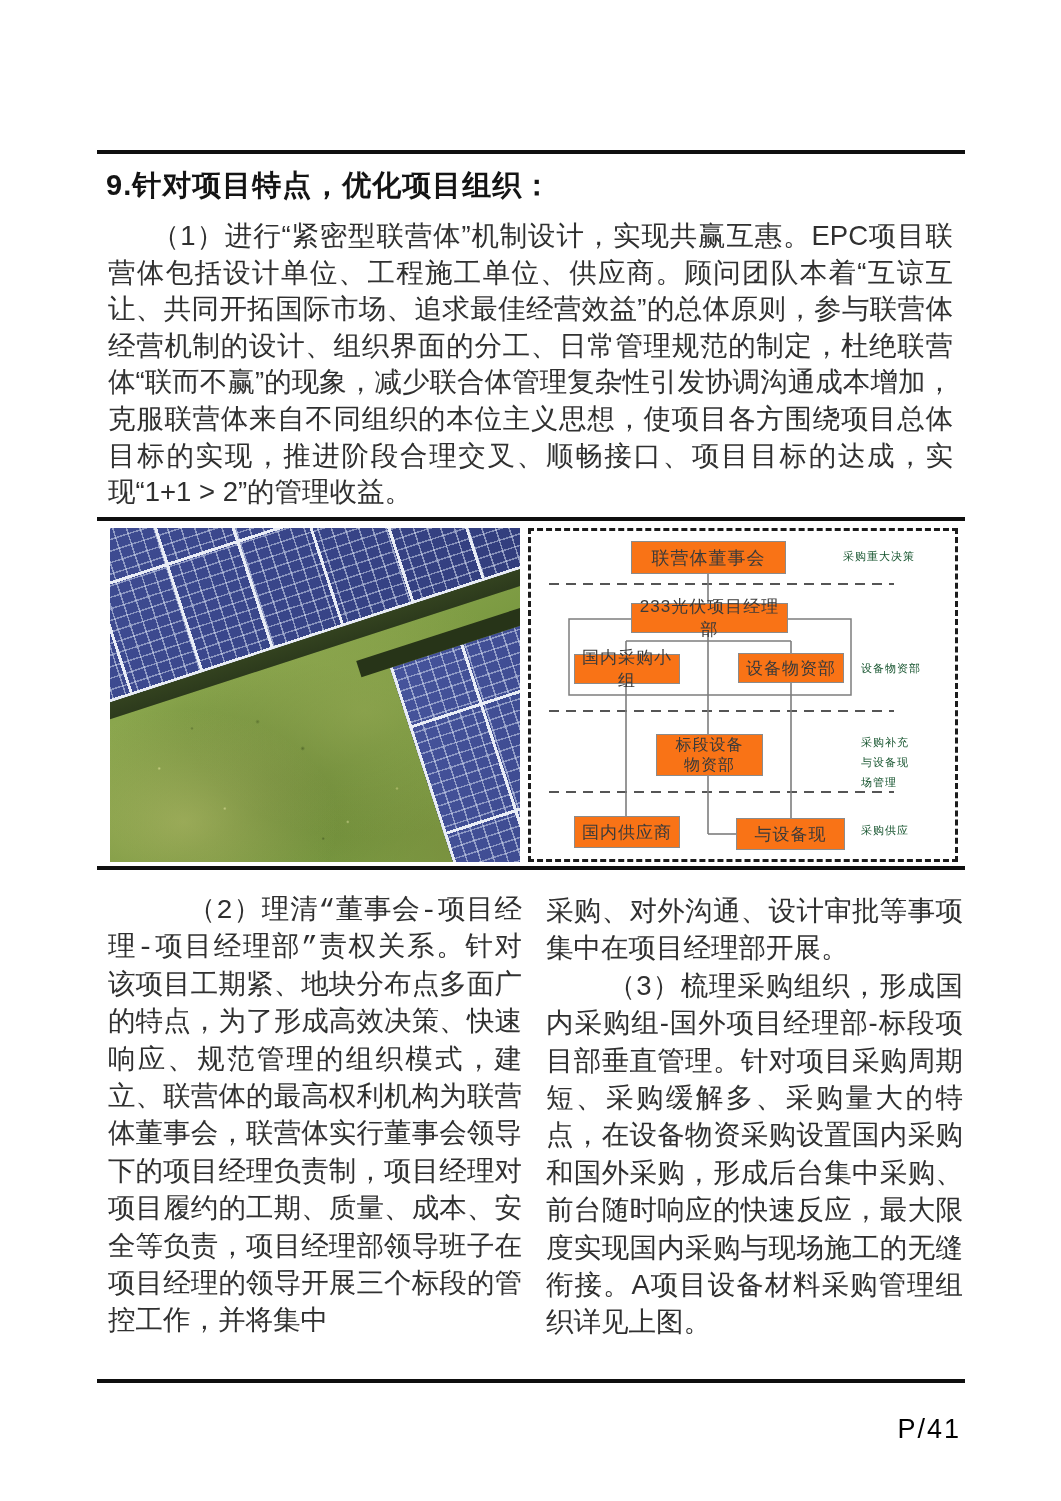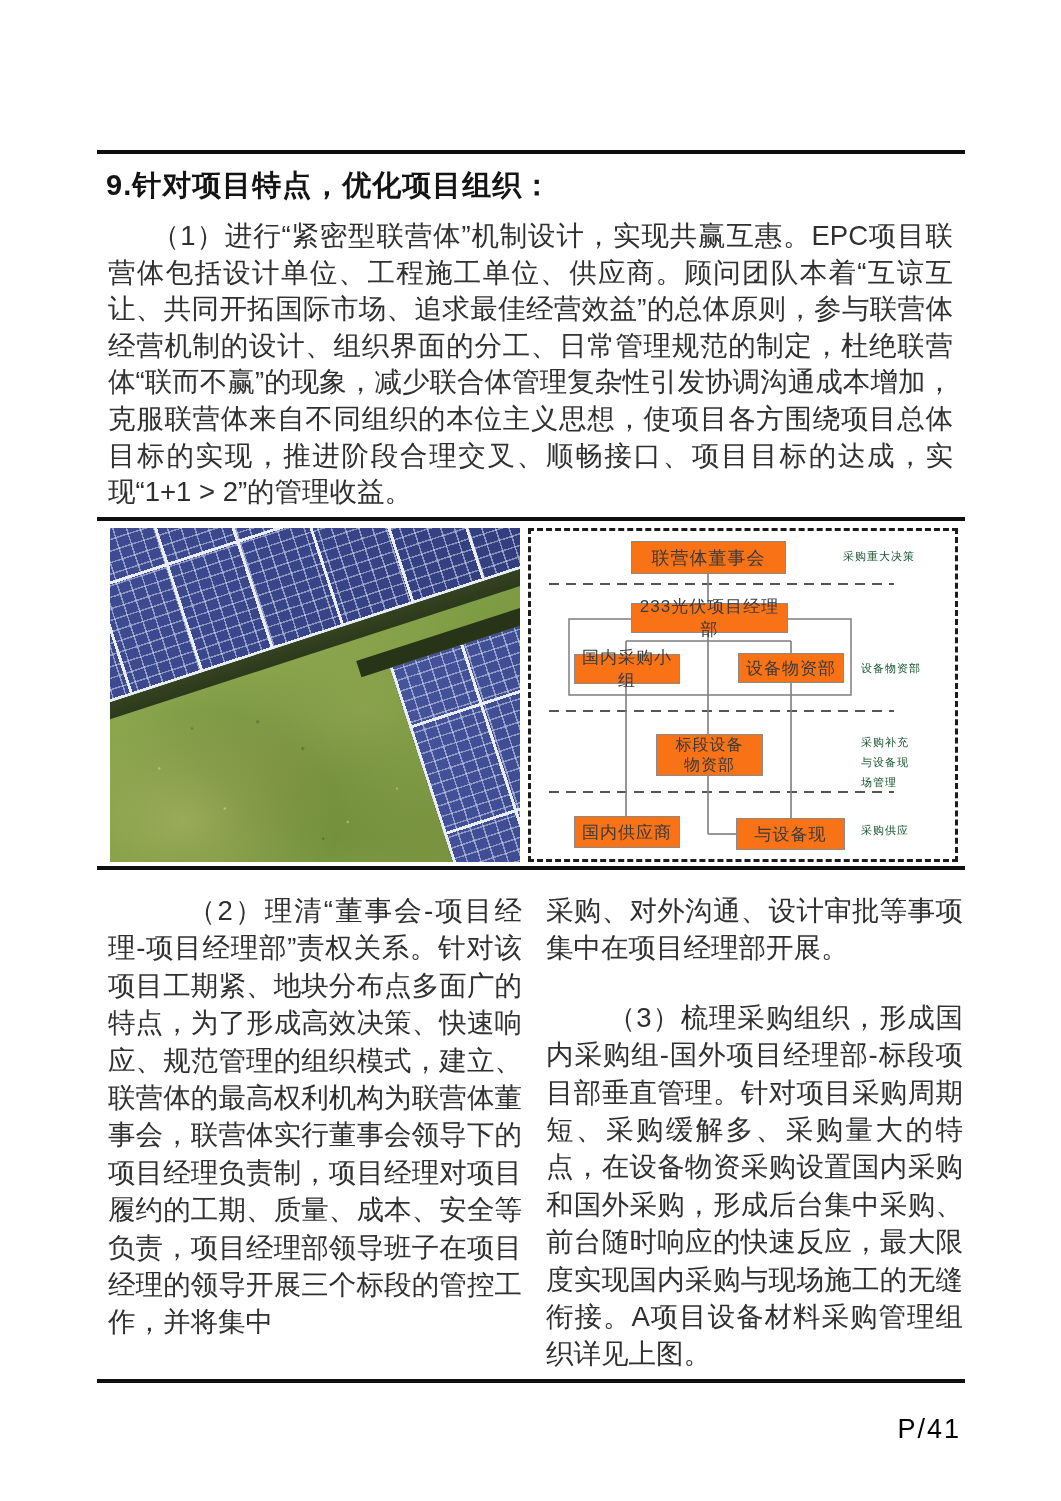--- a/index.html
+++ b/index.html
@@ -25,22 +25,22 @@
     margin:0;text-align:justify;word-break:break-all;
     color:#303030;
   }
   .para-1{
     position:absolute;left:108px;top:218px;width:845px;
     font-size:27.5px;line-height:36.6px;text-indent:44px;
   }
   .columns p{font-size:27.5px;line-height:37.4px;}
   .col-left{position:absolute;left:108px;top:892px;width:414px;}
   .col-right{position:absolute;left:546px;top:892px;width:417px;}
-  .indent-80{text-indent:80px;}
-  .indent-62{text-indent:62px;margin-top:32px;}
+  .indent-80{text-indent:80px;font-family:Liberation Mono, monospace;}
+  .indent-62{text-indent:62px;}
 
   .page-number{
     position:absolute;top:1414px;right:100px;
     font-size:27px;color:#000000;letter-spacing:2px;
   }
 
   
   .photo{
     position:absolute;left:110px;top:528px;width:410px;height:334px;
     overflow:hidden;

